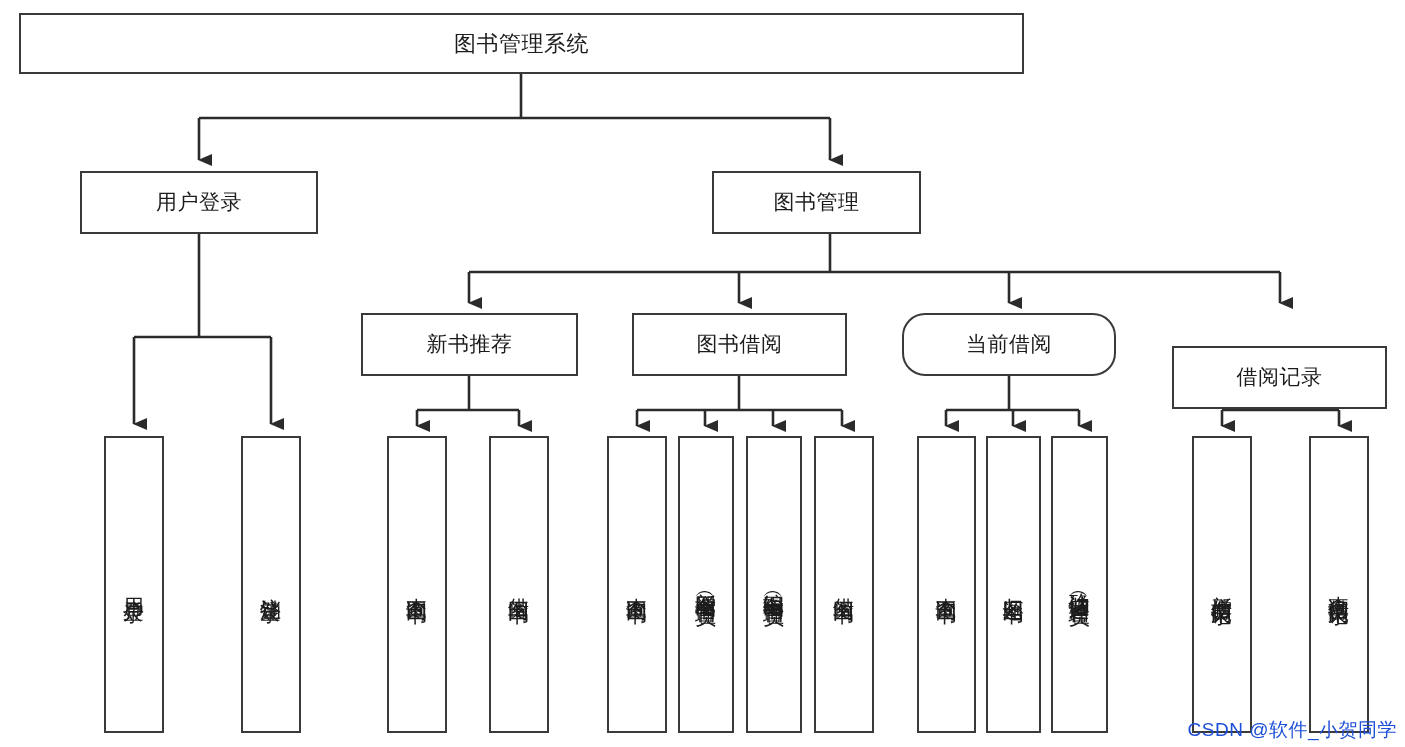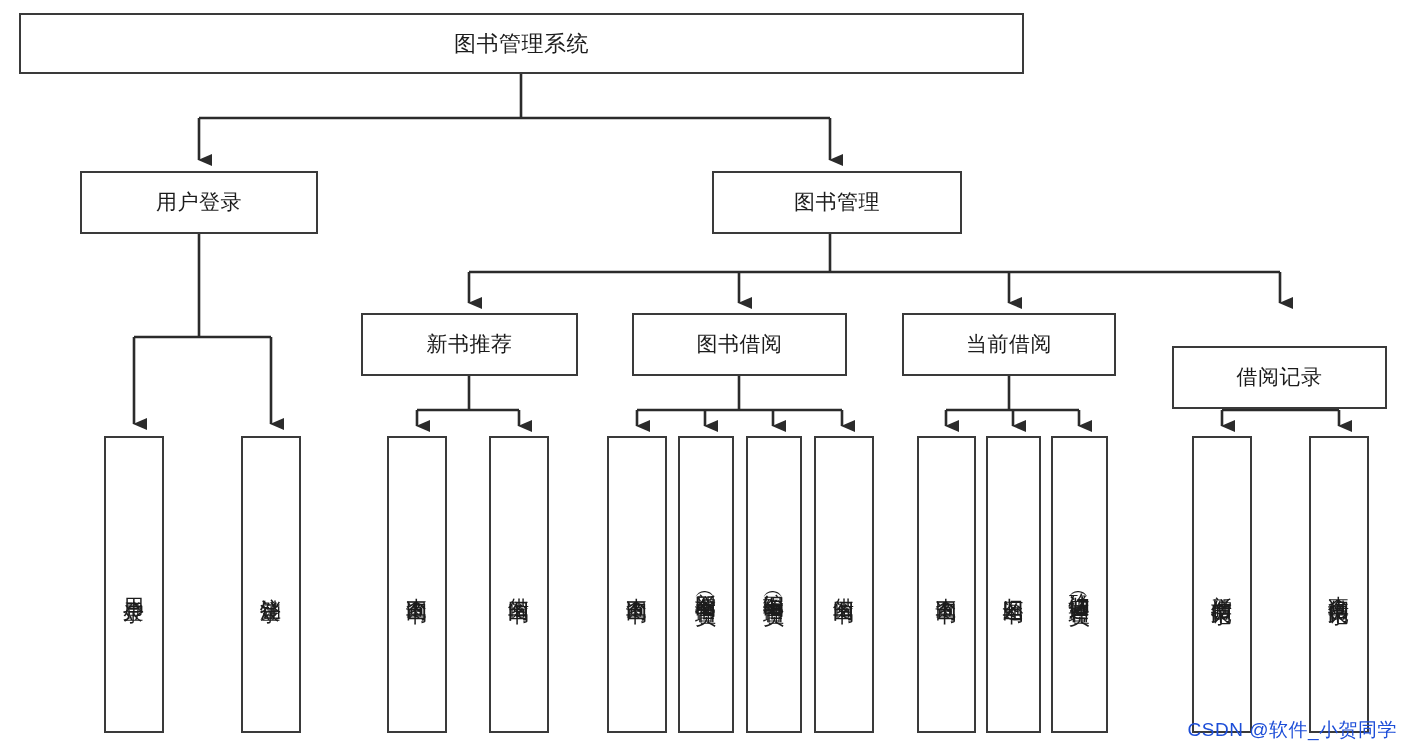--- a/index.html
+++ b/index.html
@@ -123,31 +123,31 @@
     </g>
   </svg>
 
   <div class="node horiz root" style="left:19px; top:13px; width:1005px; height:61px;">
     <span class="label">图书管理系统</span>
   </div>
 
   <div class="node horiz" style="left:80px; top:171px; width:238px; height:63px;">
     <span class="label">用户登录</span>
   </div>
-  <div class="node horiz" style="left:712px; top:171px; width:250px; height:63px;">
+  <div class="node horiz" style="left:712px; top:171px; width:209px; height:63px;">
     <span class="label">图书管理</span>
   </div>
 
   <div class="node horiz" style="left:361px; top:313px; width:217px; height:63px;">
     <span class="label">新书推荐</span>
   </div>
   <div class="node horiz" style="left:632px; top:313px; width:215px; height:63px;">
     <span class="label">图书借阅</span>
   </div>
-  <div class="node horiz" style="left:902px; top:313px; width:214px; height:63px;">
+  <div class="node horiz" style="left:902px; top:313px; width:214px; height:63px;border-radius:23px;">
     <span class="label">当前借阅</span>
   </div>
   <div class="node horiz" style="left:1172px; top:313px; width:215px; height:63px;margin-top:33px;">
     <span class="label">借阅记录</span>
   </div>
 
   <div class="node vert" style="left:104px; top:436px; width:60px; height:297px;">
     <span class="label">用户登录</span>
   </div>
   <div class="node vert" style="left:241px; top:436px; width:60px; height:297px;">

